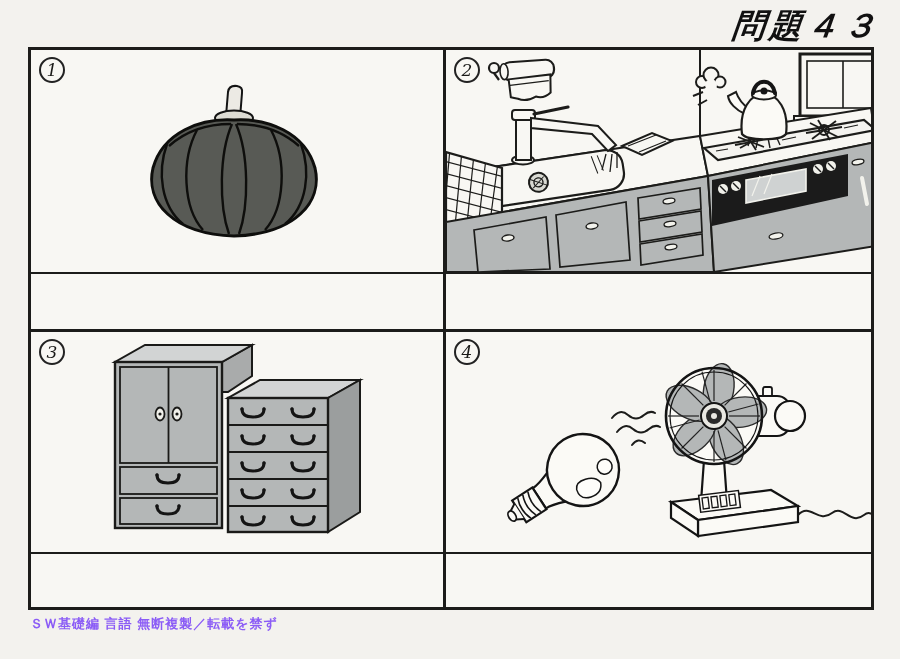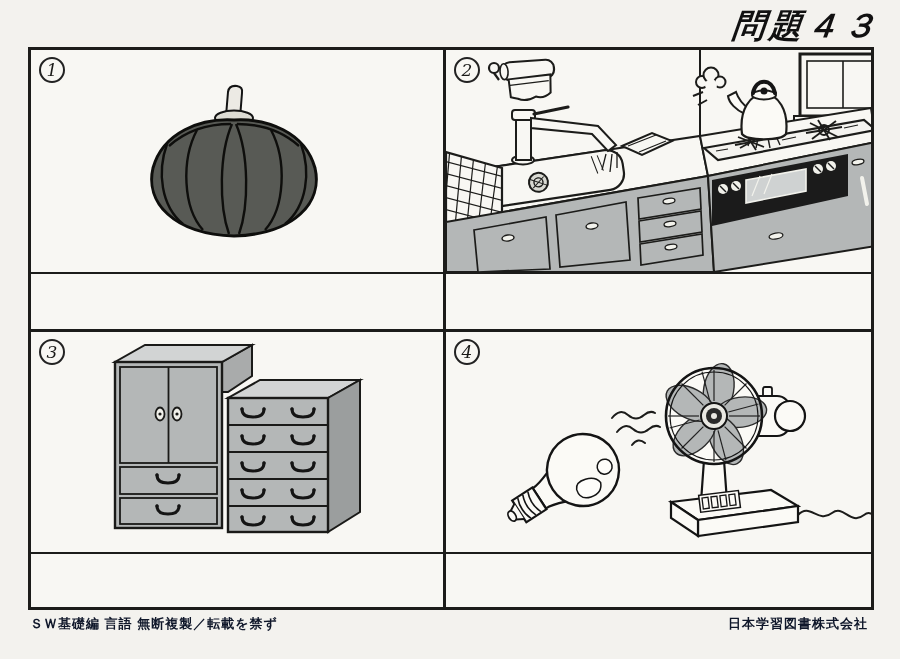--- a/index.html
+++ b/index.html
@@ -33,21 +33,21 @@
   .answer-strip{position:absolute;height:55px;background:transparent;}
   .num-badge{
     position:absolute;left:8px;top:7px;width:26px;height:26px;
     border:2px solid #222;border-radius:50%;
     display:flex;align-items:center;justify-content:center;
     font-family:"DejaVu Serif", serif;font-style:italic;
     font-size:17px;line-height:1;color:#1a1a18;background:#f8f7f3;
     box-sizing:border-box;
   }
   .illus{position:absolute;}
-  .footer{position:absolute;top:615px;left:0;right:0;height:24px;font-size:13px;color:#0f172a;}
+  .footer{position:absolute;top:615px;left:0;right:0;height:24px;font-size:13px;color:#8b5cf6;}
   .footer .left{position:absolute;left:30px;top:0;font-weight:600;letter-spacing:1px;}
   .footer .center{position:absolute;left:0;right:0;top:2px;text-align:center;letter-spacing:2px;}
   .footer .right{position:absolute;right:32px;top:0;font-weight:600;letter-spacing:1px;}
   svg{display:block;}
 </style>
 </head>
 <body>
 
 <div class="page-title">問題４３</div>
 
@@ -372,14 +372,13 @@
   <div class="answer-strip" style="left:415px;top:504px;width:425px;"></div>
 
   <div class="strip-line r1"></div>
   <div class="strip-line r2"></div>
   <div class="v-divider"></div>
   <div class="h-divider"></div>
 </div>
 
 <div class="footer">
   <span class="left">ＳＷ基礎編 言語 無断複製／転載を禁ず</span>
-  <span class="right">日本学習図書株式会社</span>
 </div>
 
 </body></html>

